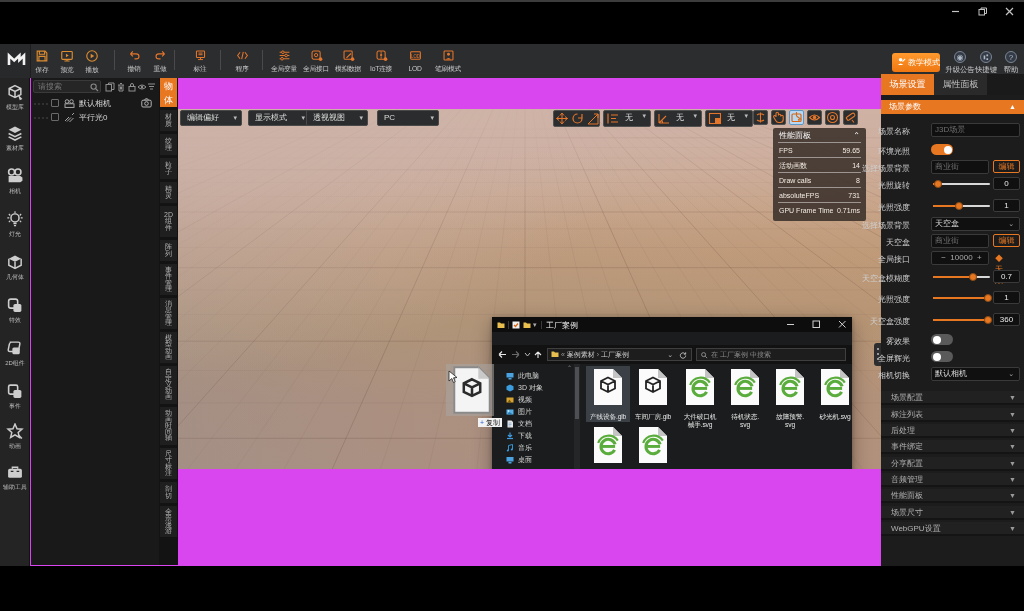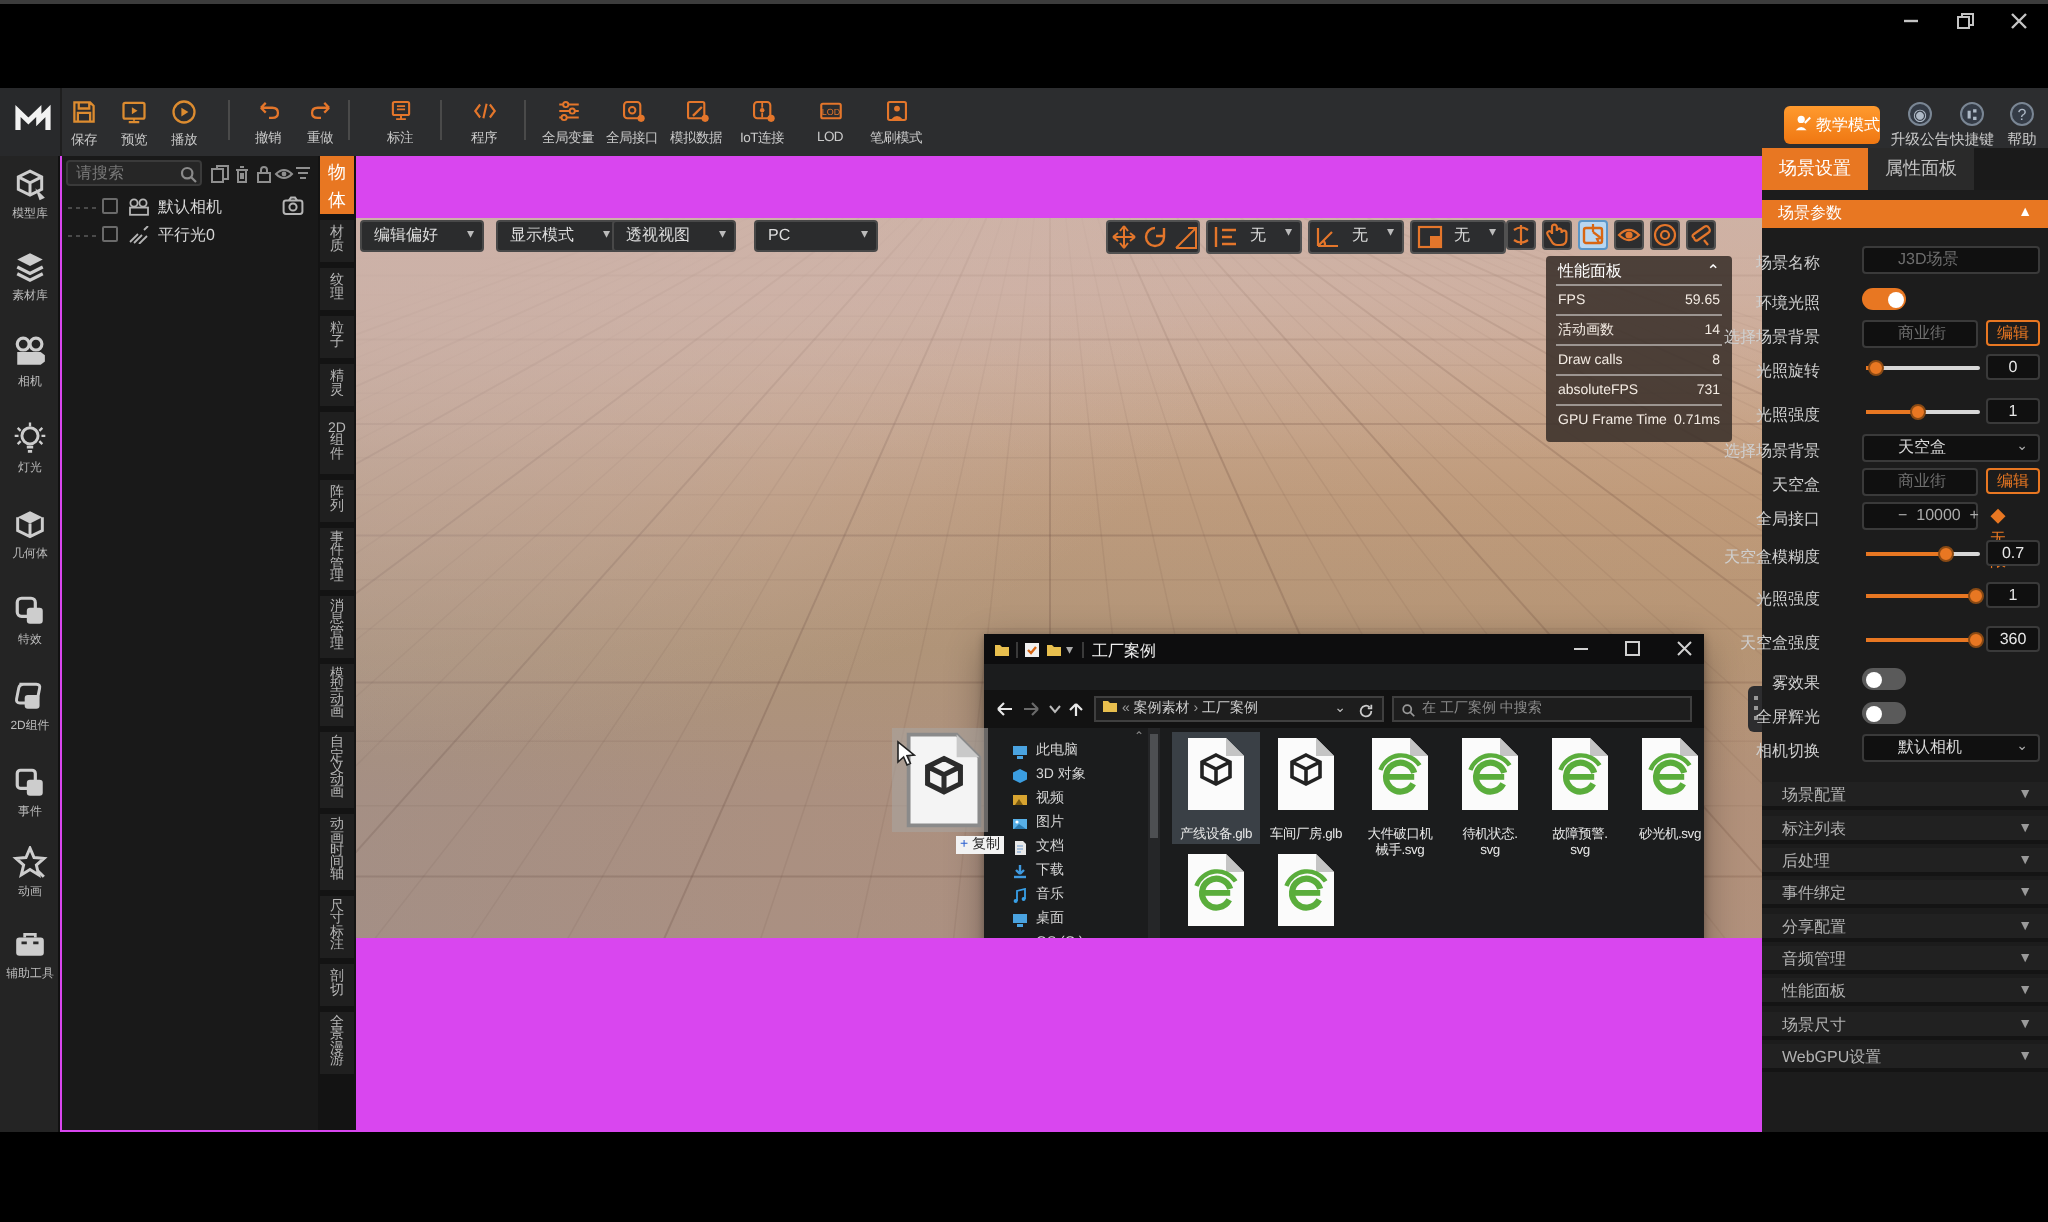--- a/index.html
+++ b/index.html
@@ -52,21 +52,21 @@
 #perf .row { height:15px; line-height:15px; margin:0 5px; padding:0 1px; border-top:1px solid rgba(255,255,255,0.45); }
 #perf .row span { float:right; }
 
 #gizmo { position:absolute; left:18px; top:428px; width:60px; height:45px; }
 
 #rpanel { position:absolute; left:881px; top:-4px; width:143px; height:492px; background:#1c1c1c; }
 .rtab { position:absolute; top:0; height:21px; font-size:9px; text-align:center; }
 #rsec1 { position:absolute; left:0; top:22px; width:143px; height:14px; background:#e87722; color:#fff; font-size:8px; line-height:14px; padding:0 8px; }
 .prow { position:absolute; width:124px; height:14px; color:#cfcfcf; font-size:8px; }
 .plabel { position:absolute; right:95px; top:3px; white-space:nowrap; }
-.pinput { position:absolute; left:50px; top:0; width:89px; height:14px; background:#101010; border:1px solid #3a3a3a; border-radius:2px; color:#6f6f6f; font-size:8px; line-height:12px; padding-left:17px; }
+.pinput { position:absolute; left:50px; top:0; width:89px; height:14px; background:#101010; border:1px solid #3a3a3a; border-radius:2px; color:#6f6f6f; font-size:8px; line-height:12px; padding-left:3px; }
 .pbtn-edit { position:absolute; left:112px; top:0px; width:27px; height:13px; border:1px solid #e87722; border-radius:2px; color:#e87722; font-size:8px; line-height:11px; text-align:center; }
 .toggle { position:absolute; left:50px; top:1px; width:22px; height:11px; border-radius:6px; }
 .toggle .knob { position:absolute; top:1.5px; width:8px; height:8px; border-radius:50%; background:#fff; }
 .slider { position:absolute; left:52px; top:6px; width:57px; height:2px; border-radius:1px; background:#d8d8d8; }
 .slider .fill { position:absolute; left:0; top:0; height:2px; background:#e87722; }
 .slider .knob { position:absolute; top:-3px; width:8px; height:8px; border-radius:50%; background:#e87722; border:1px solid #8a4a14; }
 .pval { position:absolute; left:112px; top:0; width:27px; height:13px; background:#101010; border:1px solid #3a3a3a; border-radius:2px; color:#e8e8e8; font-size:8px; line-height:11px; text-align:center; }
 .csec { position:absolute; left:0; width:143px; height:14px; background:#212121; color:#b2b2b2; font-size:8px; line-height:14px; padding-left:10px; border-bottom:2px solid #141414; }
 .csec .ar { position:absolute; right:8px; top:0; color:#9a9a9a; font-size:7px; }
 

